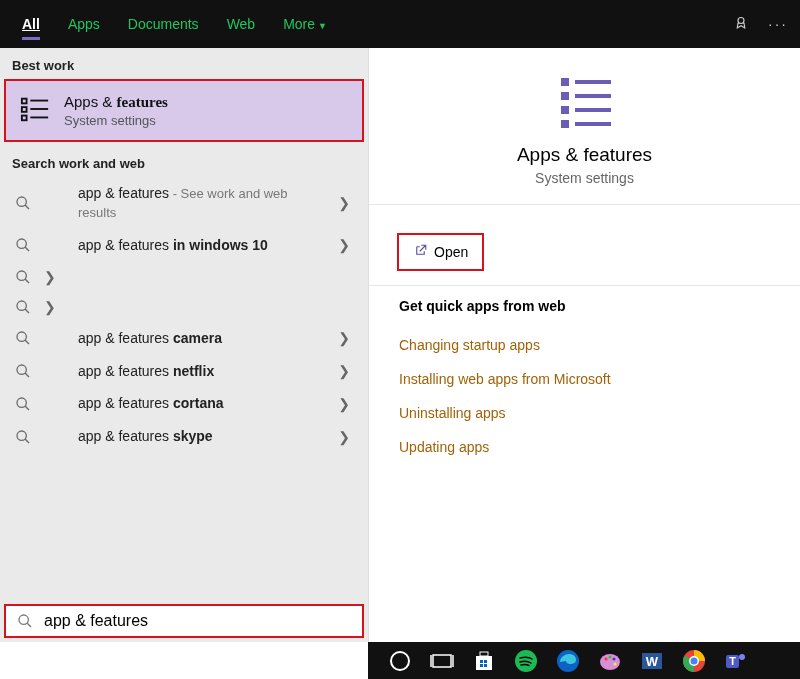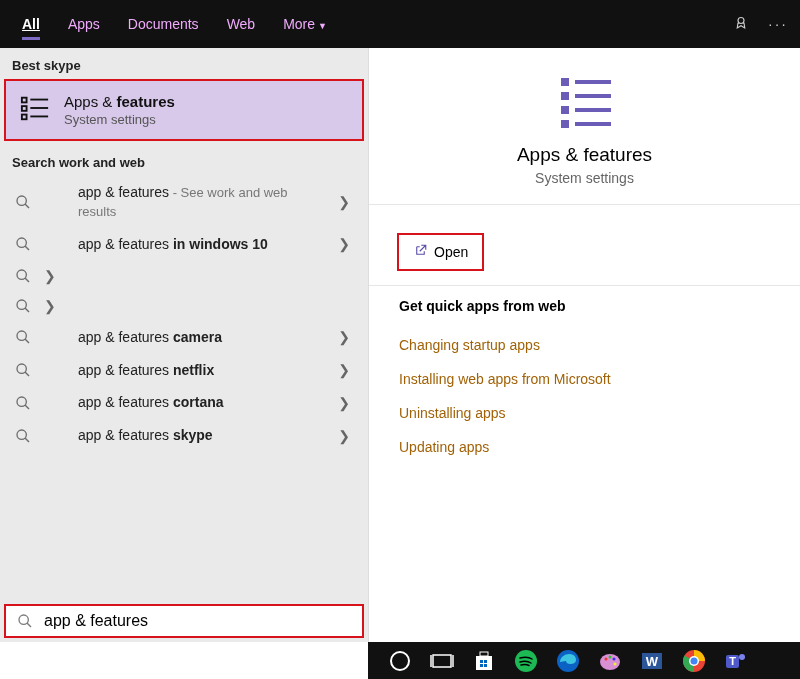--- a/index.html
+++ b/index.html
@@ -1,37 +1,37 @@
 <!DOCTYPE html>
 <html><head>
   <meta charset="utf-8">
   <style>
     * { margin: 0; padding: 0; box-sizing: border-box; font-family: 'Segoe UI', sans-serif; }
     body { width: 800px; height: 679px; background: #fff; overflow: hidden; position: relative; }
 
     .topbar { height: 48px; background: #111; display: flex; align-items: center; padding: 0 8px; position: relative; }
     .tabs { display: flex; gap: 0; }
-    .tab { color: #f0abfc; padding: 12px 14px; font-size: 14px; cursor: pointer; position: relative; }
+    .tab { color: #22c55e; padding: 12px 14px; font-size: 14px; cursor: pointer; position: relative; }
     .tab.active { color: #fff; font-weight: 600; text-decoration: underline; }
     .tab.active::after { content: ''; position: absolute; bottom: 4px; left: 14px; right: 14px; height: 3px; background: #7e6bc4; }
     .more-caret { display: inline-block; margin-left: 3px; font-size: 9px; }
     .topbar-right { position: absolute; right: 12px; display: flex; gap: 18px; align-items: center; color: #ccc; }
     .rewards-icon svg { width: 18px; height: 18px; stroke: #ccc; fill: none; stroke-width: 1.5; }
     .ellipsis { letter-spacing: 2px; font-size: 14px; cursor: pointer; }
 
     .main { display: flex; height: 594px; }
     .left-pane { width: 368px; background: #eaeaea; position: relative; }
     .right-pane { flex: 1; background: #fff; border-left: 1px solid #ddd; }
 
     .hdr { font-size: 13px; font-weight: 600; padding: 10px 12px 6px; color: #222; }
 
     .best-match { background: #d8c9eb; padding: 12px 14px; display: flex; align-items: center; gap: 14px; cursor: pointer; border: 2.5px solid #d8121a; margin: 0 4px 4px 4px; }
     .bm-icon svg { width: 30px; height: 30px; }
     .bm-text .title { font-size: 15px; color: #111; }
-    .bm-text .title b { font-weight: 700; }
+    .bm-text .title b { font-weight: 700; font-family: Liberation Serif, serif; }
     .bm-text .sub { font-size: 13px; color: #555; margin-top: 2px; }
 
     .result { display: flex; align-items: center; padding: 7px 14px; cursor: pointer; gap: 12px; }
     .result .icon { width: 18px; flex-shrink: 0; opacity: 0.75; }
     .result .label { flex: 1; font-size: 14px; color: #222; line-height: 1.3; margin-left: 34px; }
     .result .label .sfx { font-weight: 700; }
     .result .label .hint { color: #777; font-size: 13px; }
     .result .chev { color: #666; font-size: 14px; padding-right: 4px; }
 
     .preview-head { text-align: center; padding: 24px 0 18px; border-bottom: 1px solid #e6e6e6; }
@@ -74,21 +74,21 @@
       <svg viewBox="0 0 24 24">
           <path d="M12 14a4 4 0 100-8 4 4 0 000 8zm-4-1l-1 7 5-3 5 3-1-7"></path>
         </svg>
     </span>
     <span class="ellipsis">···</span>
   </div>
 </div>
 
 <div class="main">
   <div class="left-pane">
-    <div class="hdr">Best skype</div>
+    <div class="hdr">Best work</div>
 
     <div class="best-match">
       <span class="bm-icon">
         <svg viewBox="0 0 32 32">
             <g stroke="#111" stroke-width="2">
               <rect x="2" y="5" width="5" height="5" fill="none"></rect>
               <line x1="11" y1="7" x2="30" y2="7"></line>
               <rect x="2" y="14" width="5" height="5" fill="none"></rect>
               <line x1="11" y1="16" x2="30" y2="16"></line>
               <rect x="2" y="23" width="5" height="5" fill="none"></rect>

